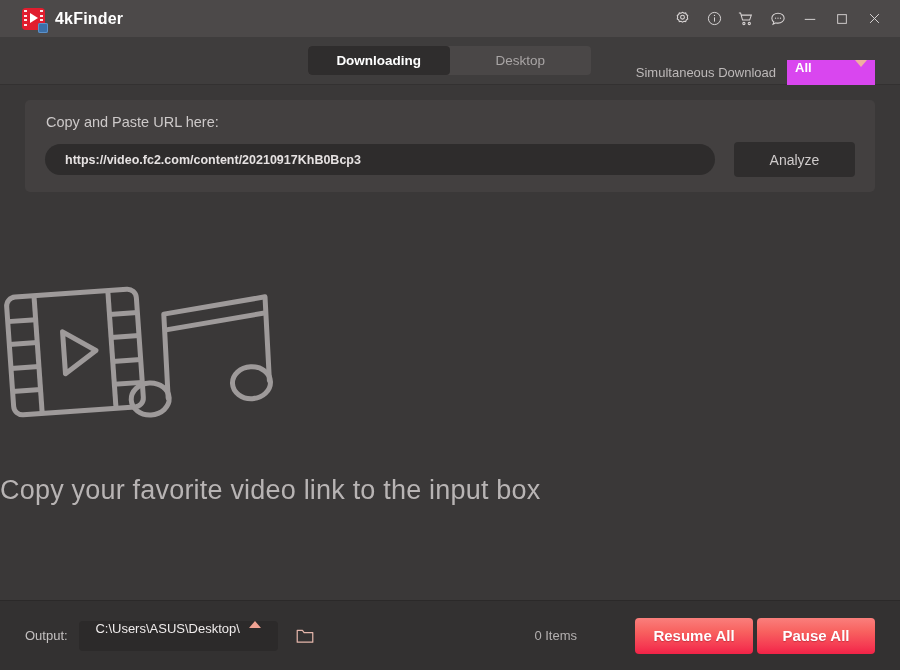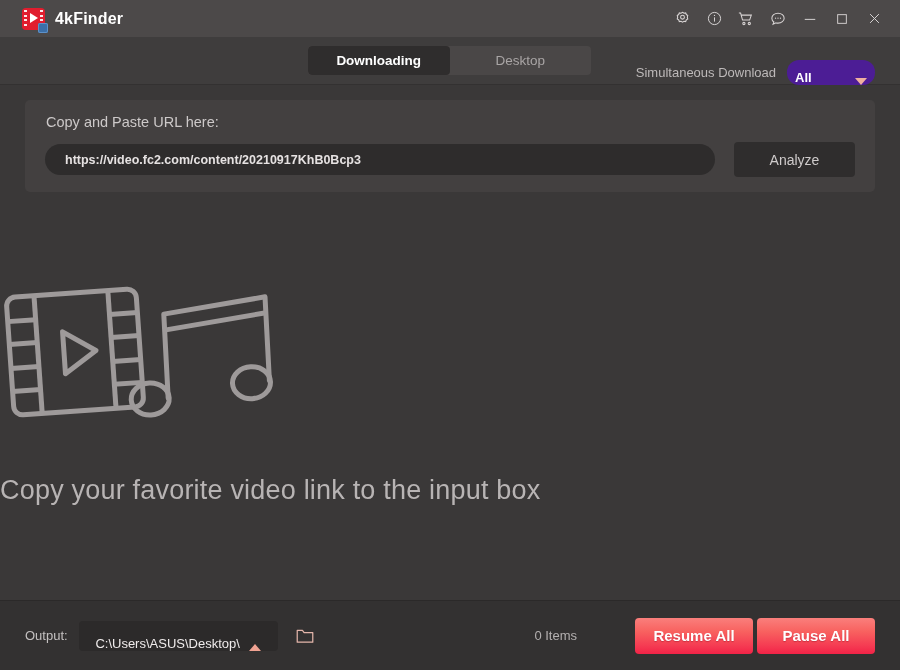--- a/index.html
+++ b/index.html
@@ -144,24 +144,24 @@
     align-items: center;
     gap: 11px;
   }
   .simul-label {
     color: #bdb9b9;
     font-size: 13px;
   }
   .select {
     width: 72px;
     height: 25px;
-    background: #4c1d95;
-    border-radius: 12px;
-    display: flex;
-    align-items: flex-end;
+    background: #d946ef;
+    border-radius: 0;
+    display: flex;
+    align-items: flex-start;
     padding: 0 8px;
     justify-content: space-between;
   }
   .select-value {
     color: #ffffff;
     font-size: 13px;
     font-weight: bold;
   }
   .caret-down {
     width: 0; height: 0;
@@ -270,21 +270,21 @@
     color: #c4c0c0;
     font-size: 13px;
     margin-right: 11px;
   }
   .path-select {
     width: 199px;
     height: 30px;
     background: #2c2a2a;
     border-radius: 4px;
     display: flex;
-    align-items: flex-end;
+    align-items: flex-start;
     justify-content: center;
     gap: 9px;
     padding: 0 8px;
     box-sizing: border-box;
   }
   .path-text {
     color: #efebeb;
     font-size: 13px;
     white-space: nowrap;
     overflow: hidden;

